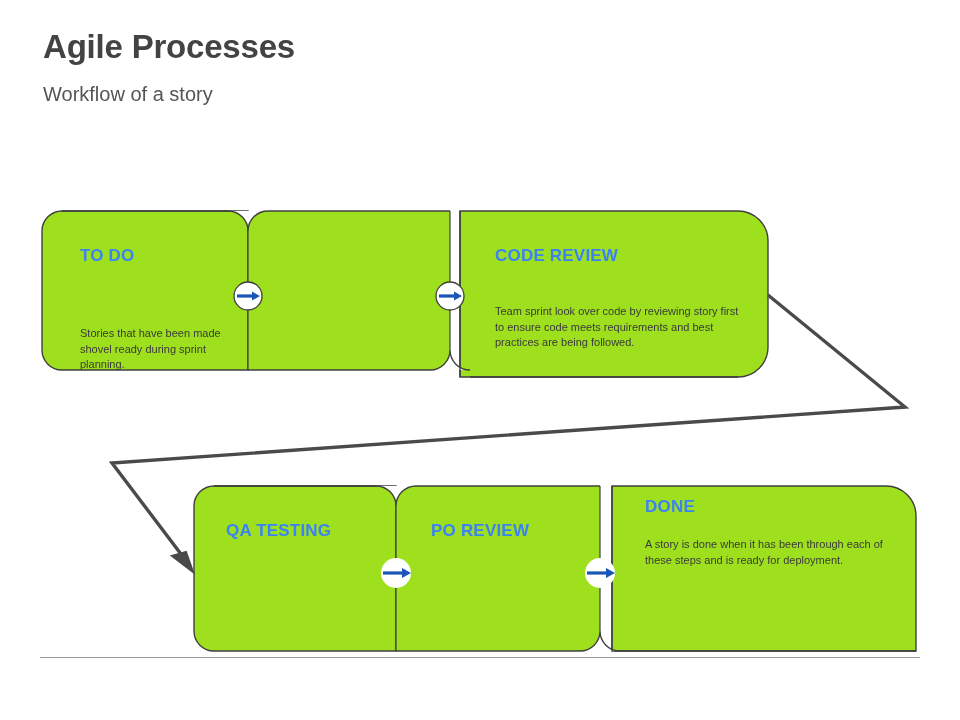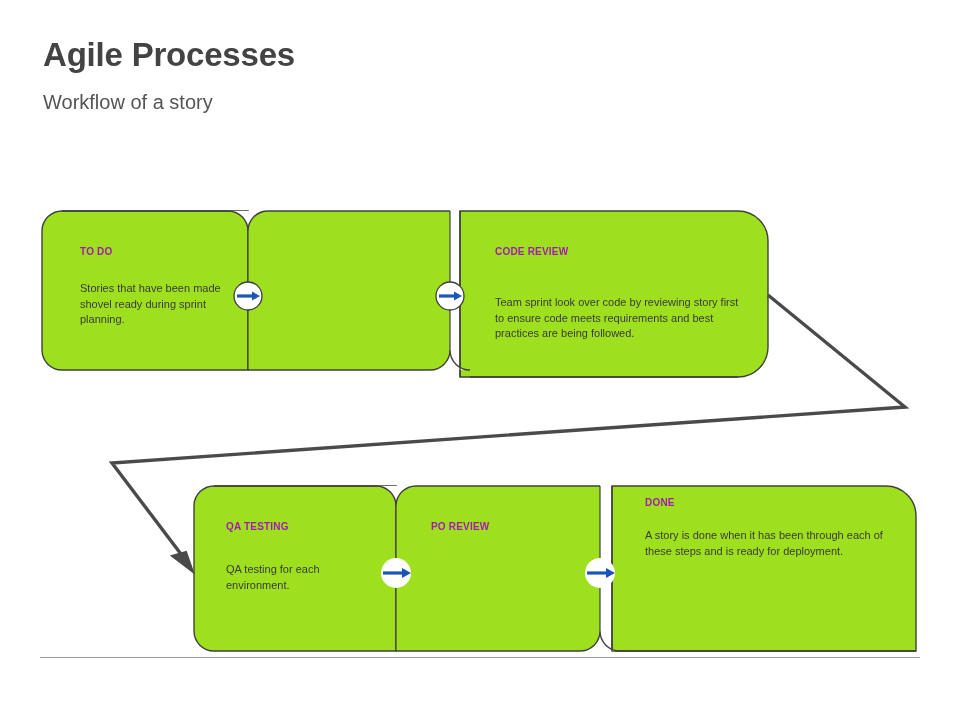--- a/index.html
+++ b/index.html
@@ -19,21 +19,21 @@
     position: absolute;
     left: 0; top: 0;
     width: 960px;
     height: 720px;
   }
 
   
   #header {
     position: absolute;
     left: 43px;
-    top: 34px;
+    top: 26px;
     width: 700px;
   }
   #page-title {
     font-size: 33px;
     font-weight: bold;
     color: #434343;
     letter-spacing: -0.2px;
     line-height: 42px;
     margin: 0;
   }
@@ -53,23 +53,23 @@
     width: 960px;
     height: 720px;
   }
 
   
   .card-text {
     position: absolute;
     box-sizing: border-box;
   }
   .card-title {
-    font-size: 10px;
+    font-size: 17px;
     font-weight: bold;
-    color: #a21caf;
+    color: #3b82f6;
     letter-spacing: 0.2px;
     margin: 0;
     white-space: nowrap;
   }
   .card-desc {
     font-size: 11px;
     font-weight: normal;
     color: #3a3a3a;
     line-height: 15.5px;
     margin: 0;
@@ -174,32 +174,31 @@
       <circle cx="600" cy="573" r="15" fill="#ffffff" stroke="none"></circle>
       <g>
         <line x1="587" y1="573" x2="608" y2="573" stroke="#1a56b8" stroke-width="3.2"></line>
         <path d="M 615,573 L 606,568 L 606,578 Z" fill="#1a56b8"></path>
       </g>
     </g>
   </svg>
 
   <div class="card-text" style="left:80px; top:246px; width:150px;">
     <p class="card-title">TO DO</p>
-    <p class="card-desc" style="margin-top:24px;">Stories that have been made shovel ready during sprint planning.</p>
+    <p class="card-desc" style="margin-top:60px;">Stories that have been made shovel ready during sprint planning.</p>
   </div>
 
 
   <div class="card-text" style="left:495px; top:246px; width:248px;">
     <p class="card-title">CODE REVIEW</p>
     <p class="card-desc" style="margin-top:38px;">Team sprint look over code by reviewing story first to ensure code meets requirements and best practices are being followed.</p>
   </div>
 
   <div class="card-text" style="left:226px; top:521px; width:150px;">
     <p class="card-title">QA TESTING</p>
-    <p class="card-desc" style="margin-top:30px;">QA testing for each environment.</p>
   </div>
 
   <div class="card-text" style="left:431px; top:521px; width:148px;">
     <p class="card-title">PO REVIEW</p>
   </div>
 
   <div class="card-text" style="left:645px; top:497px; width:250px;">
     <p class="card-title">DONE</p>
     <p class="card-desc" style="margin-top:20px;">A story is done when it has been through each of these steps and is ready for deployment.</p>
   </div>

